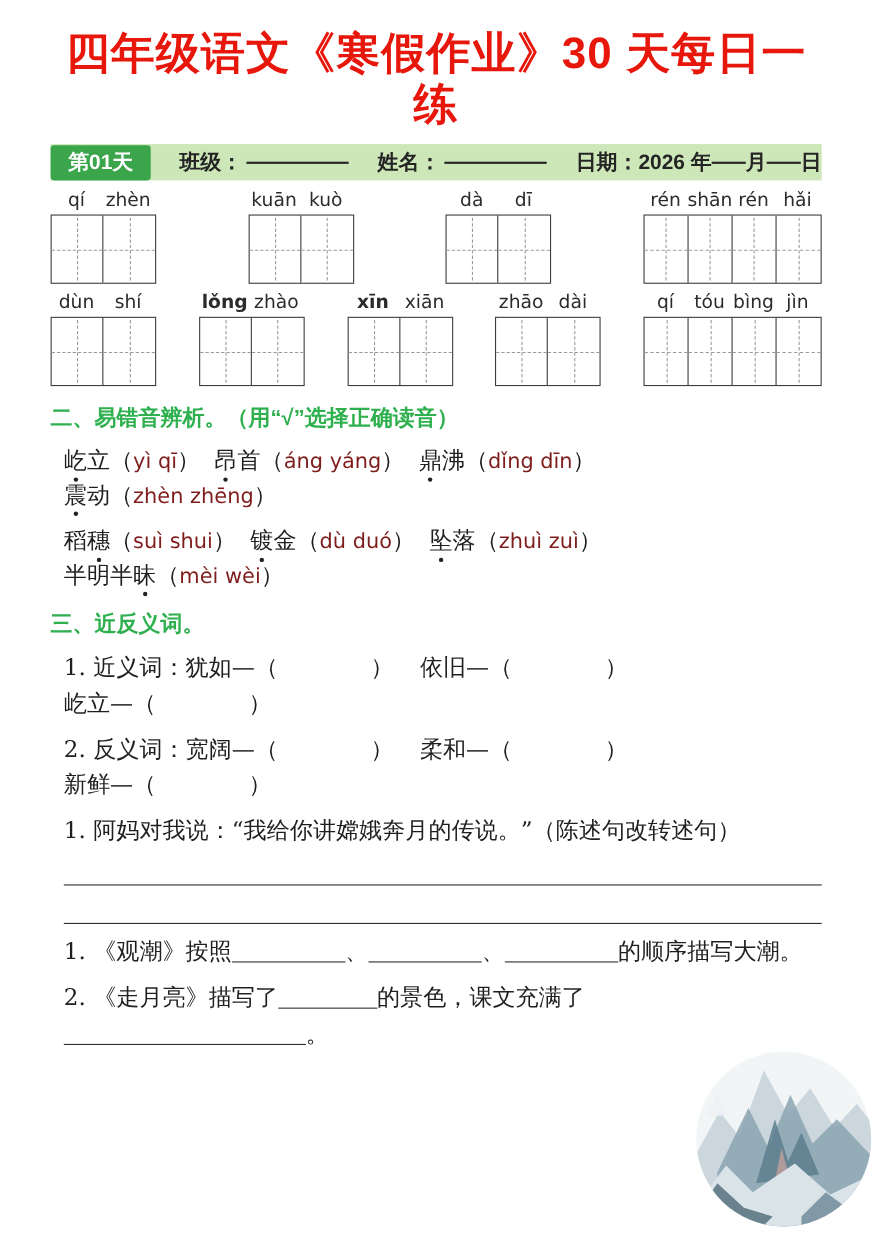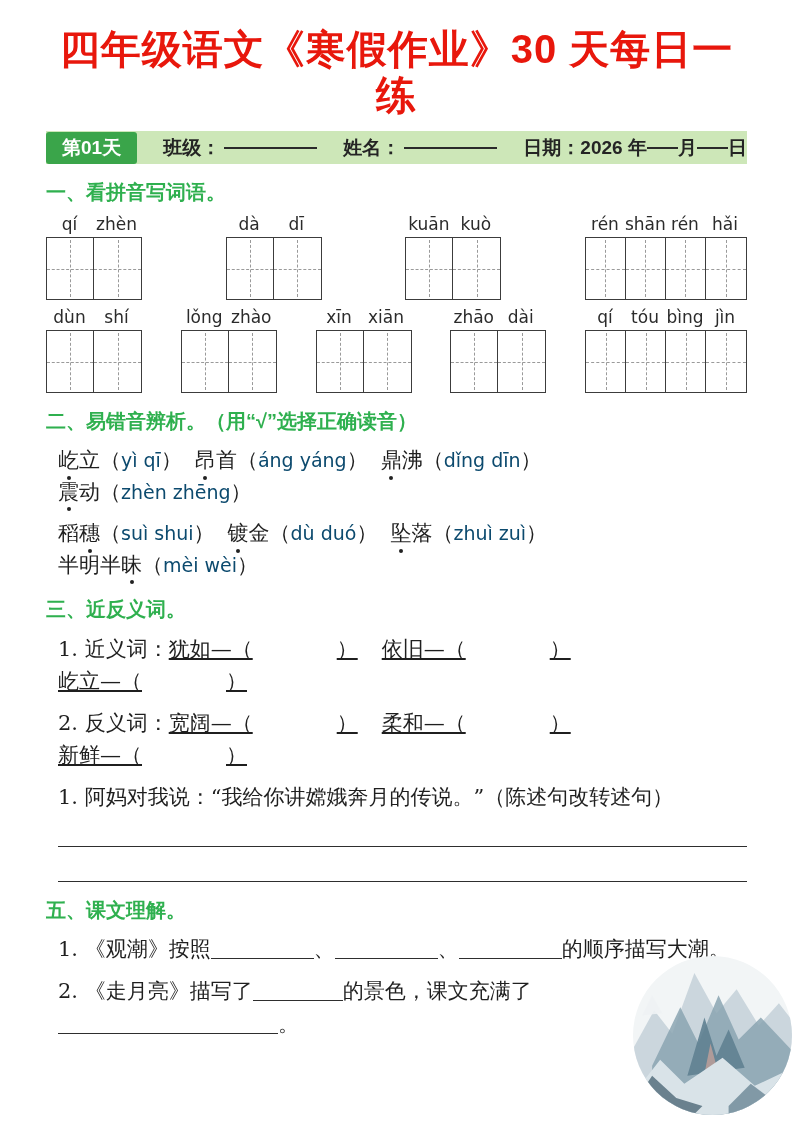--- a/index.html
+++ b/index.html
@@ -54,25 +54,25 @@
   .pcell:last-child{border-right:none;}
   .pcell::before{content:"";position:absolute;left:50%;top:2px;bottom:2px;border-left:1px dashed var(--dash);}
   .pcell::after{content:"";position:absolute;top:50%;left:0;right:0;border-top:1px dashed var(--dash);}
 
   
   .word-line{margin-top:10px;line-height:1.5;}
   .wunit{margin-right:13px;white-space:nowrap;}
   .dotted{position:relative;display:inline-block;}
   .dotted::after{content:"";position:absolute;left:50%;bottom:-3px;transform:translateX(-50%);
     width:4px;height:4px;border-radius:50%;background:#222;}
-  .pron{font-family:"DejaVu Sans","Liberation Sans",sans-serif;font-size:19px;color:#0c4a6e;}
+  .pron{font-family:"DejaVu Sans","Liberation Sans",sans-serif;font-size:19px;color:#7f1d1d;}
 
   
   .pair-line{margin-top:11px;line-height:1.5;}
-  .pair{margin-right:24px;white-space:nowrap;text-decoration:underline;}
+  .pair{margin-right:24px;white-space:nowrap;}
   .paren-gap{display:inline-block;width:84px;}
 
   
   .q-item{margin-top:11px;line-height:1.45;}
   .answer-line{border-bottom:1.6px solid var(--line);height:1px;margin-top:34px;margin-bottom:9px;}
 
   
   .seg-line{margin-top:9px;line-height:1.55;}
   .blank{display:inline-block;border-bottom:1.5px solid var(--line);height:1em;vertical-align:-3px;}
 
@@ -91,46 +91,45 @@
       <span class="hblank w-lg"></span>
     <span class="hfield">姓名：</span>
       <span class="hblank w-lg"></span>
     <span class="hfield">日期：2026 年</span>
       <span class="hblank w-sm"></span>
     <span class="hfield">月</span>
       <span class="hblank w-sm"></span>
     <span class="hfield">日</span>
   </div>
 
-  <div class="sec-heading">一、看拼音写词语。</div>
   <div class="pin-row">
       <div class="pgroup">
         <div class="pline">
           <div class="psyl" style="width: 47px;">qí</div>
           <div class="psyl" style="width: 47px;">zhèn</div>
         </div>
         <div class="pbox">
           <div class="pcell" style="width: 47px;"></div>
           <div class="pcell" style="width: 47px;"></div>
         </div>
       </div>
       <div class="pgroup">
         <div class="pline">
+          <div class="psyl" style="width: 47px;">kuān</div>
+          <div class="psyl" style="width: 47px;">kuò</div>
+        </div>
+        <div class="pbox">
+          <div class="pcell" style="width: 47px;"></div>
+          <div class="pcell" style="width: 47px;"></div>
+        </div>
+      </div>
+      <div class="pgroup">
+        <div class="pline">
           <div class="psyl" style="width: 47px;">dà</div>
           <div class="psyl" style="width: 47px;">dī</div>
-        </div>
-        <div class="pbox">
-          <div class="pcell" style="width: 47px;"></div>
-          <div class="pcell" style="width: 47px;"></div>
-        </div>
-      </div>
-      <div class="pgroup">
-        <div class="pline">
-          <div class="psyl" style="width: 47px;">kuān</div>
-          <div class="psyl" style="width: 47px;">kuò</div>
         </div>
         <div class="pbox">
           <div class="pcell" style="width: 47px;"></div>
           <div class="pcell" style="width: 47px;"></div>
         </div>
       </div>
       <div class="pgroup">
         <div class="pline">
           <div class="psyl" style="width: 40px;">rén</div>
           <div class="psyl" style="width: 40px;">shān</div>
@@ -151,31 +150,31 @@
           <div class="psyl" style="width: 47px;">dùn</div>
           <div class="psyl" style="width: 47px;">shí</div>
         </div>
         <div class="pbox">
           <div class="pcell" style="width: 47px;"></div>
           <div class="pcell" style="width: 47px;"></div>
         </div>
       </div>
       <div class="pgroup">
         <div class="pline">
-          <div class="psyl" style="width: 47px;">lǒng</div>
+          <div class="psyl" style="width: 47px; font-weight: bold;">lǒng</div>
           <div class="psyl" style="width: 47px;">zhào</div>
         </div>
         <div class="pbox">
           <div class="pcell" style="width: 47px;"></div>
           <div class="pcell" style="width: 47px;"></div>
         </div>
       </div>
       <div class="pgroup">
         <div class="pline">
-          <div class="psyl" style="width: 47px;">xīn</div>
+          <div class="psyl" style="width: 47px; font-weight: bold;">xīn</div>
           <div class="psyl" style="width: 47px;">xiān</div>
         </div>
         <div class="pbox">
           <div class="pcell" style="width: 47px;"></div>
           <div class="pcell" style="width: 47px;"></div>
         </div>
       </div>
       <div class="pgroup">
         <div class="pline">
           <div class="psyl" style="width: 47px;">zhāo</div>
@@ -213,21 +212,20 @@
     <div class="pair-line">1. 近义词：<span class="pair">犹如—（<span class="paren-gap"></span>）</span><span class="pair">依旧—（<span class="paren-gap"></span>）</span><span class="pair">屹立—（<span class="paren-gap"></span>）</span></div>
     <div class="pair-line">2. 反义词：<span class="pair">宽阔—（<span class="paren-gap"></span>）</span><span class="pair">柔和—（<span class="paren-gap"></span>）</span><span class="pair">新鲜—（<span class="paren-gap"></span>）</span></div>
   </div>
 
   <div class="sec-body">
     <div class="q-item">1. 阿妈对我说：“我给你讲嫦娥奔月的传说。”（陈述句改转述句）</div>
     <div class="answer-line"></div>
     <div class="answer-line"></div>
   </div>
 
-  <div class="sec-heading">五、课文理解。</div>
   <div class="sec-body">
     <div class="seg-line">1. 《观潮》按照<span class="blank" style="width: 103px;"></span>、<span class="blank" style="width: 103px;"></span>、<span class="blank" style="width: 103px;"></span>的顺序描写大潮。</div>
     <div class="seg-line">2. 《走月亮》描写了<span class="blank" style="width: 90px;"></span>的景色，课文充满了<span class="blank" style="width: 220px;"></span>。</div>
 
   </div>
 
   <svg class="mountain-art" viewBox="0 0 160 160" xmlns="http://www.w3.org/2000/svg">
     <defs>
         <clipPath id="mclip">
           <circle cx="80" cy="80" r="79"></circle>

